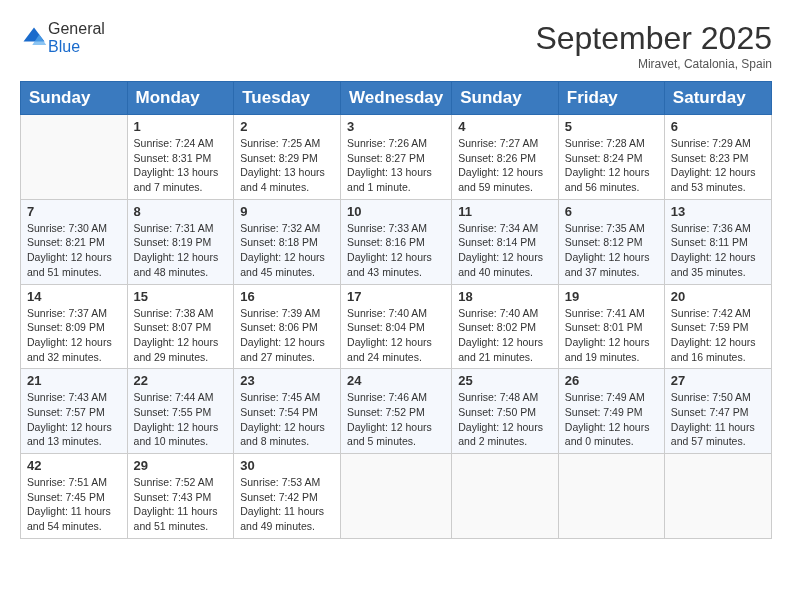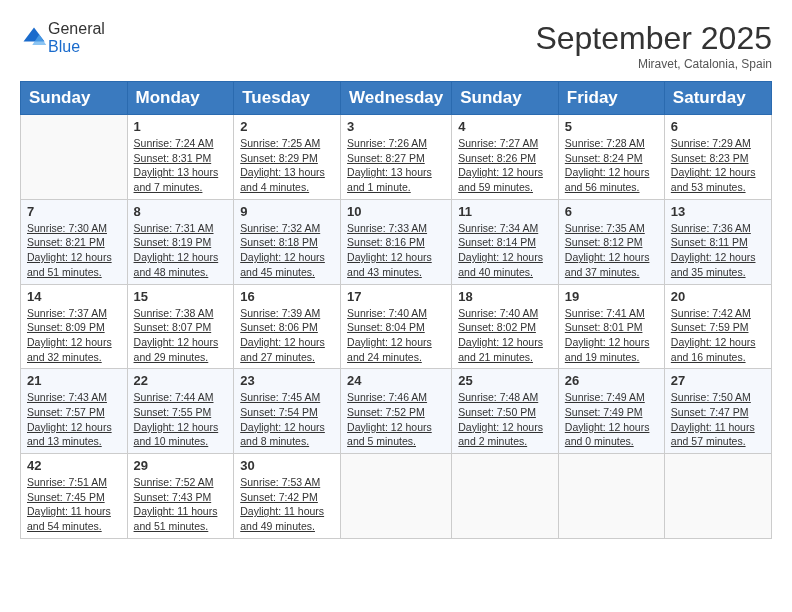--- a/index.html
+++ b/index.html
@@ -74,21 +74,20 @@
     }
     .day-num {
       font-size: 13px;
       font-weight: bold;
       margin-bottom: 2px;
     }
     .day-info {
       font-size: 10.5px;
       line-height: 1.4;
       color: #333;
-      text-decoration: underline;
     }
   </style>
 </head>
 <body>
 
 <div class="header">
   <div class="logo">
     <svg class="logo-icon" viewBox="0 0 32 32" width="32" height="32">
       <polygon points="16,4 28,20 4,20" fill="#1a6bcc"></polygon>
       <polygon points="22,12 30,24 14,24" fill="#5aabee" opacity="0.7"></polygon>

